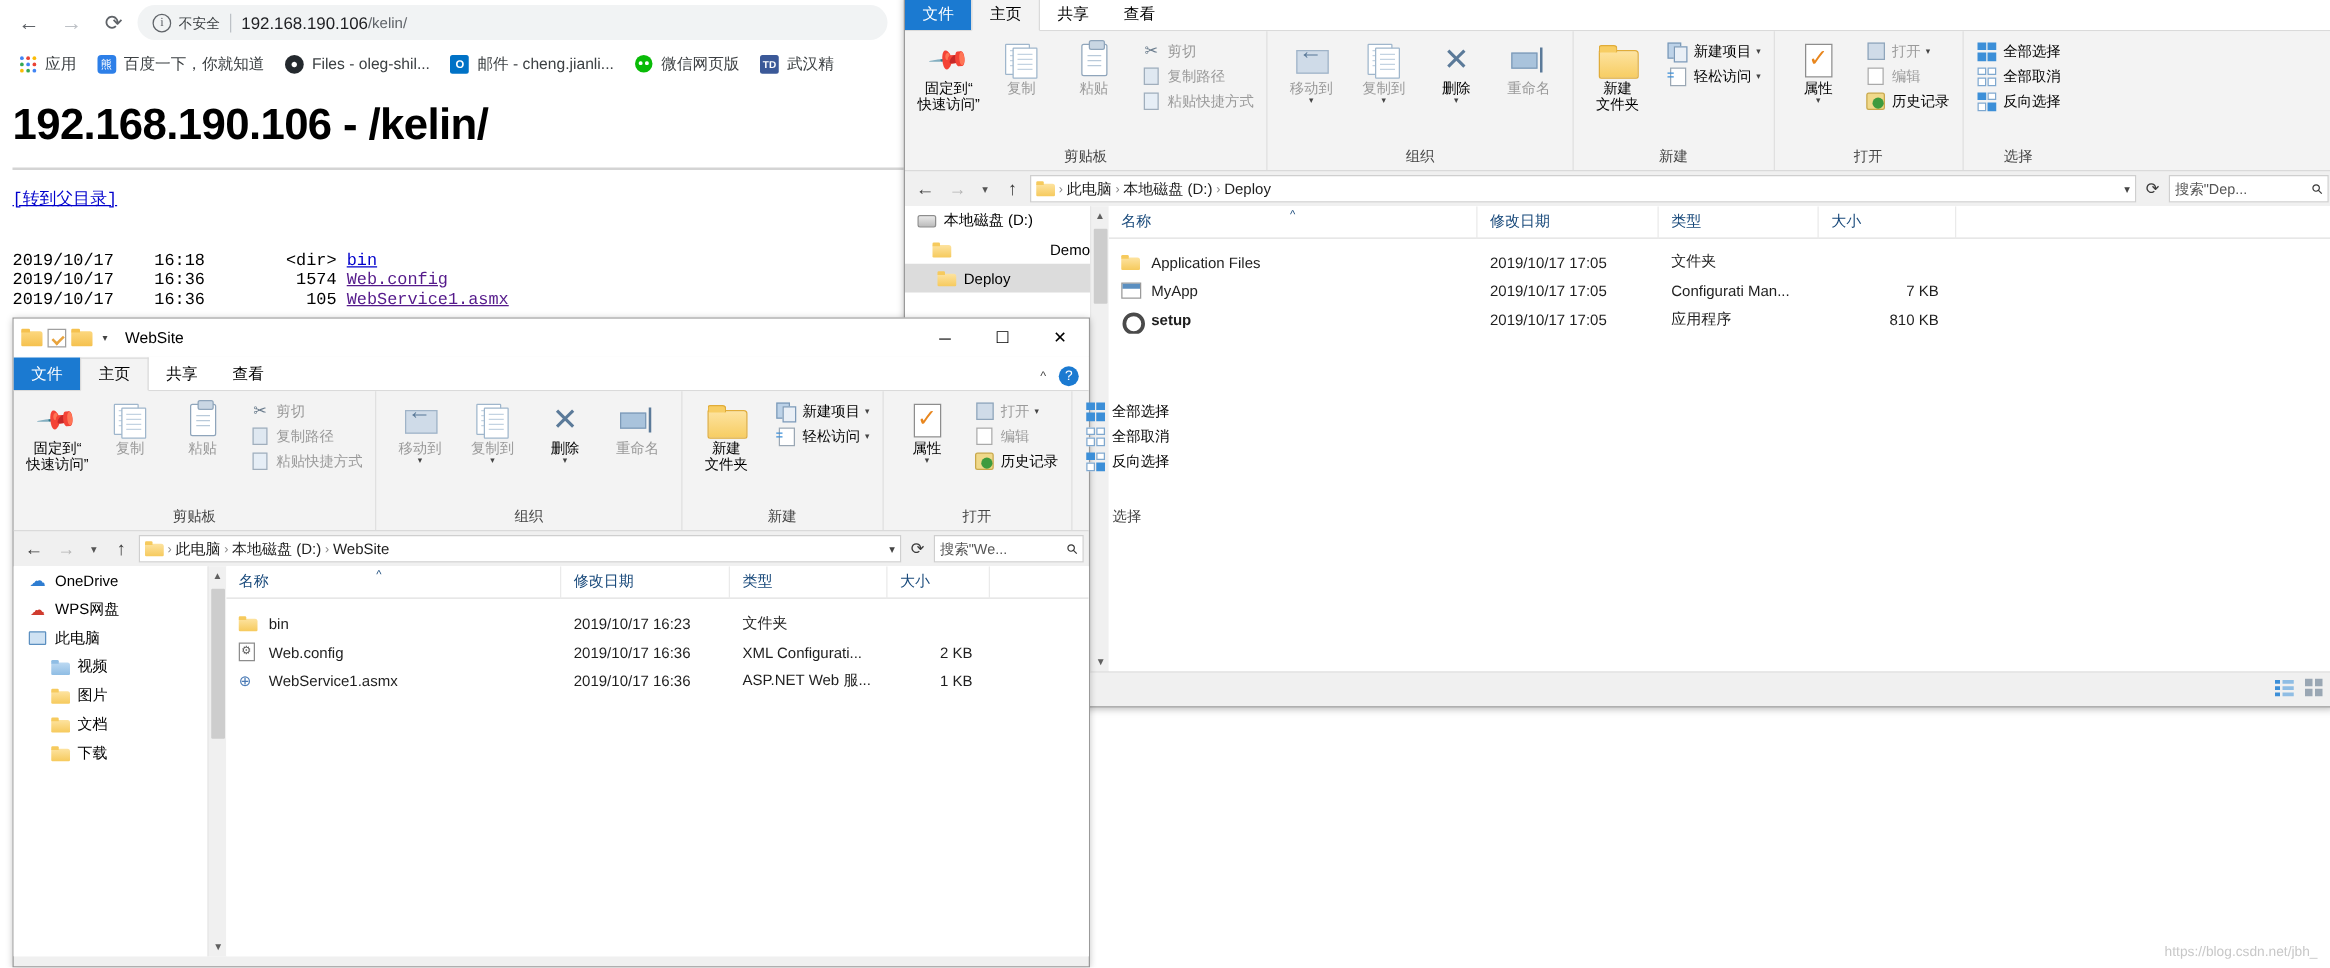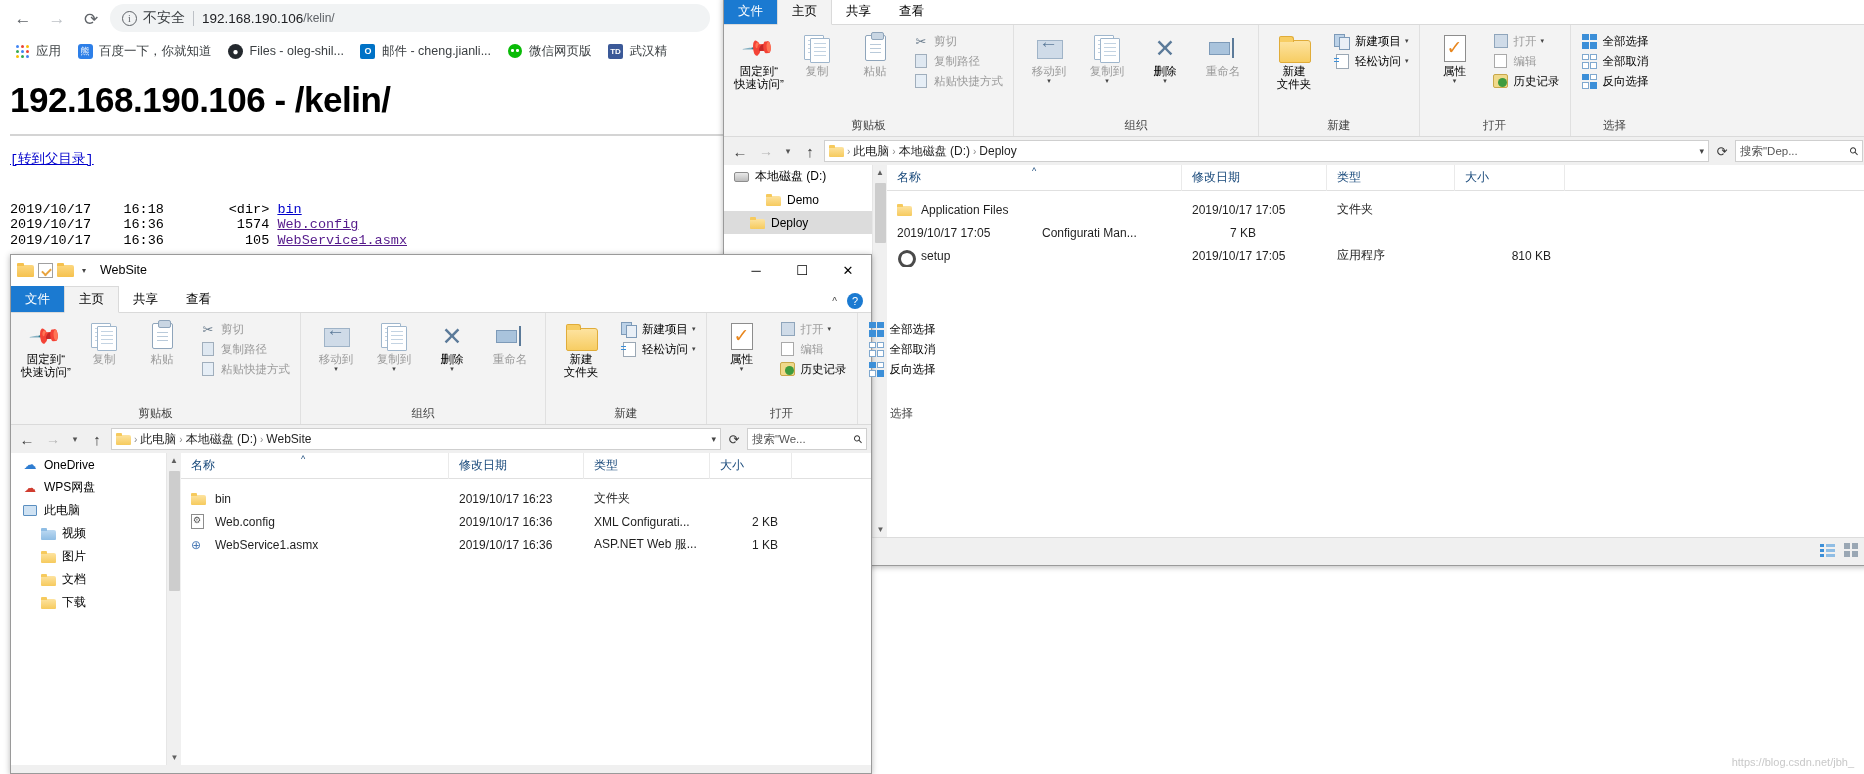--- a/index.html
+++ b/index.html
@@ -16,21 +16,21 @@
   #chrome-toolbar { position:absolute; left:0; top:0; width:1864px; height:36px; background:#fff; }
   .nav-btn { position:absolute; top:6px; width:26px; height:26px; display:flex;
              align-items:center; justify-content:center; color:#5f6368; font-size:17px; }
   .nav-btn.disabled { color:#bdc1c6; }
   #omnibox { position:absolute; left:110px; top:4px; width:600px; height:28px;
              background:#f1f3f4; border-radius:14px; display:flex; align-items:center;
              padding:0 12px; }
   #omnibox .info-ic { width:15px; height:15px; border:1.4px solid #5f6368; border-radius:50%;
              display:flex; align-items:center; justify-content:center; font-size:10px;
              color:#5f6368; font-family:"Liberation Serif",serif; flex:none; margin-right:6px;}
-  .insecure-label { color:#3c4043; font-size:14px; white-space:nowrap; }
+  .insecure-label { color:#3c4043; font-size:11px; white-space:nowrap; }
   .vsep { width:1px; height:15px; background:#bdc1c6; margin:0 8px; }
   .url-main { color:#202124; font-size:13.5px; }
   .url-dim { color:#5f6368; font-size:12px; }
 
   #bookmark-bar { position:absolute; left:0; top:36px; width:1864px; height:30px;
                   background:#fff; display:flex; align-items:center; padding-left:6px; }
   .bm { display:flex; align-items:center; height:24px; padding:0 8px; border-radius:4px;
         font-size:12.5px; color:#3c4043; white-space:nowrap; }
   .bm .ficon { width:16px; height:16px; margin-right:6px; flex:none;
                display:flex; align-items:center; justify-content:center; font-size:11px; }
@@ -556,21 +556,21 @@
   </div>
 
   <div class="exp-body" style="height:372px;">
     <div class="nav-pane" style="width:148px;">
       <div class="np-item" style="padding-left:8px;">
         <span class="np-ic">
             <span class="drive-ic"></span>
           </span>
         <span>本地磁盘 (D:)</span>
       </div>
-      <div class="np-item" style="padding-left:40px;">
+      <div class="np-item" style="padding-left:20px;justify-content:space-between;">
         <span class="np-ic">
             <span class="fold-sm"></span>
           </span>
         <span>Demo</span>
       </div>
       <div class="np-item grey" style="padding-left:24px;">
         <span class="np-ic">
             <span class="fold-sm"></span>
           </span>
         <span>Deploy</span>
@@ -605,26 +605,32 @@
           <span class="ficon-sm">
               <span class="fold-sm"></span>
             </span>
           <span>Application Files</span>
         </div>
         <div class="col" style="width:145px;">2019/10/17 17:05</div>
         <div class="col" style="width:128px;">文件夹</div>
         <div class="col right" style="width:110px;"></div>
       </div>
       <div class="lrow">
+        <div class="col" style="width:295px;">
+          <span class="ficon-sm">
+              <span class="manif"></span>
+            </span>
+          <span>MyApp</span>
+        </div>
         <div class="col" style="width:145px;">2019/10/17 17:05</div>
         <div class="col" style="width:128px;">Configurati Man...</div>
         <div class="col right" style="width:110px;">7 KB</div>
       </div>
       <div class="lrow">
-        <div class="col" style="width:295px;">
+        <div class="col" style="width:295px;font-weight:bold;">
           <span class="ficon-sm">
               <span class="setup-ic"></span>
             </span>
           <span>setup</span>
         </div>
         <div class="col" style="width:145px;">2019/10/17 17:05</div>
         <div class="col" style="width:128px;">应用程序</div>
         <div class="col right" style="width:110px;">810 KB</div>
       </div>
     </div>

